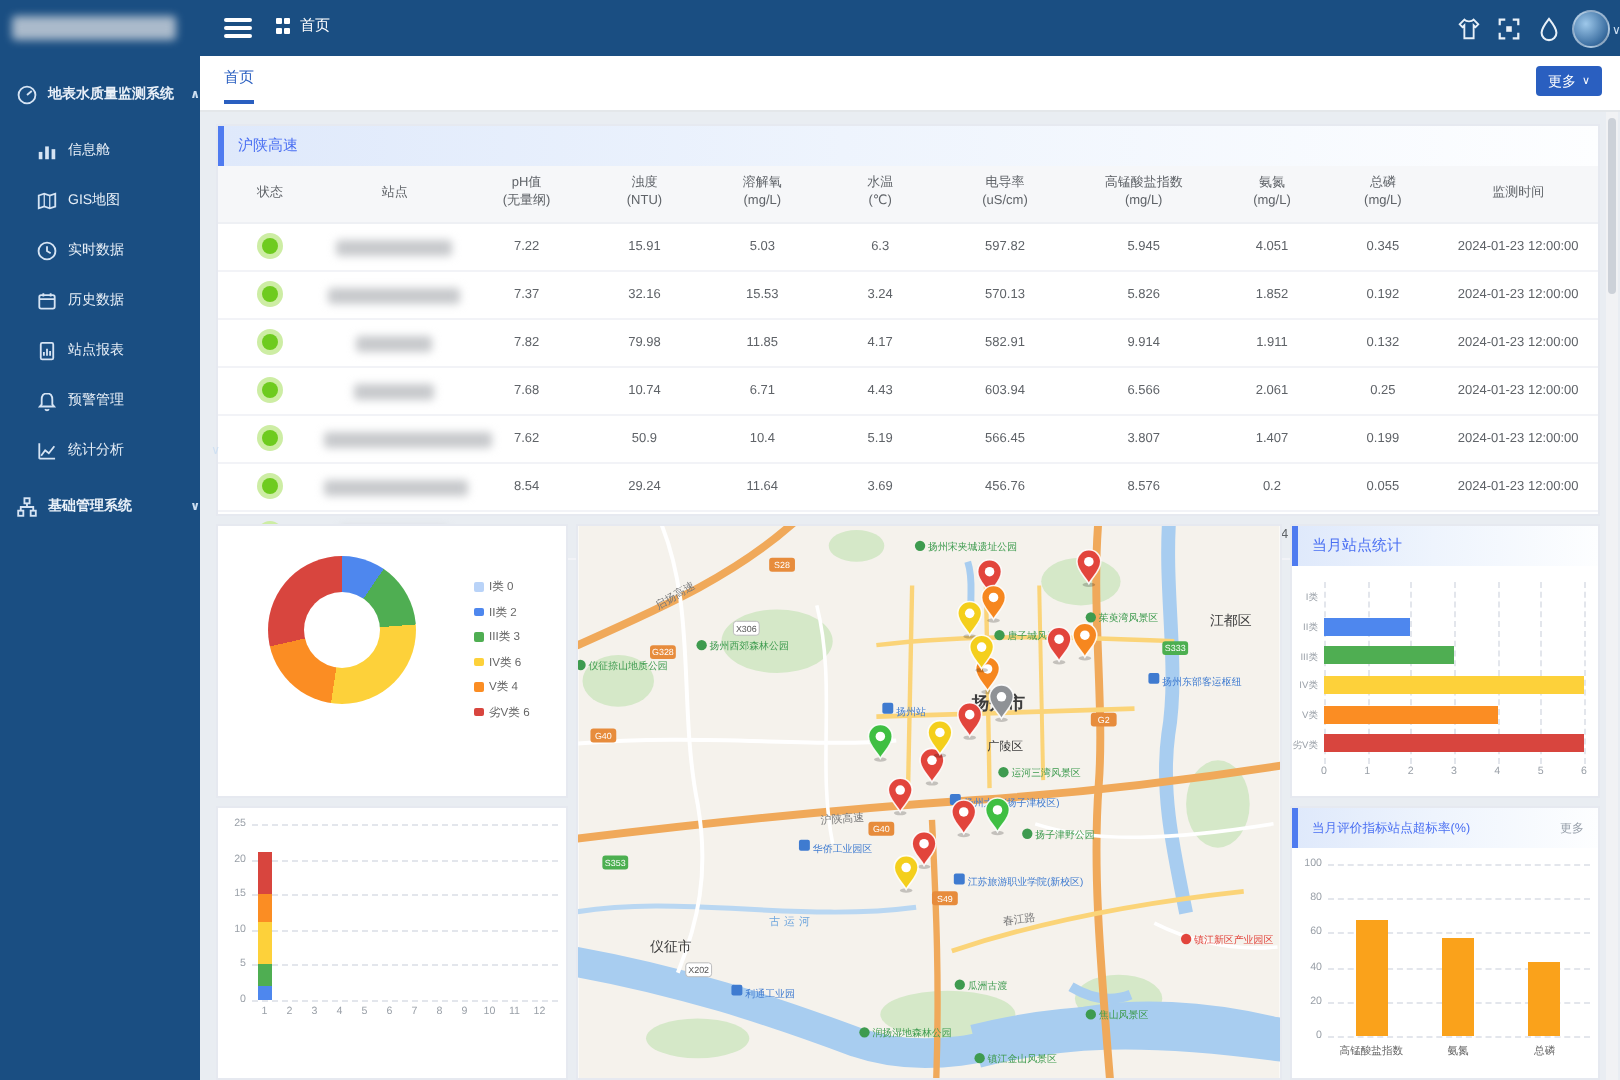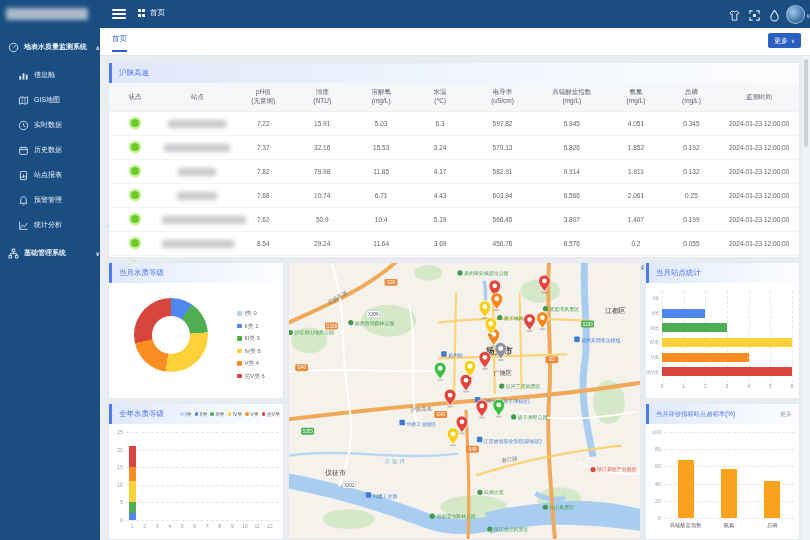--- a/index.html
+++ b/index.html
@@ -306,49 +306,35 @@
             <td>7.89</td>
             <td>3.064</td>
             <td>0.89</td>
             <td>2024-01-23 12:00:00</td>
           </tr>
         </tbody>
     </table>
   </div>
 
   <div class="panel" style="left:108px;top:262px;width:176px;height:137px">
-    <div class="phead">
-        <span id="donutTitle">当月水质等级</span>
-      </div>
     <div style="position:relative;height:115px;">
       <div id="donut" style="position: absolute; left: 25px; top: 15px; width: 74px; height: 74px; border-radius: 50%; background: conic-gradient(rgb(78, 135, 238) 0deg, rgb(78, 135, 238) 34.2857deg, rgb(79, 174, 82) 34.2857deg, rgb(79, 174, 82) 85.7143deg, rgb(253, 209, 58) 85.7143deg, rgb(253, 209, 58) 188.571deg, rgb(251, 141, 35) 188.571deg, rgb(251, 141, 35) 257.143deg, rgb(216, 69, 62) 257.143deg, rgb(216, 69, 62) 360deg);"></div>
       <div style="position:absolute;left:43px;top:33px;width:38px;height:38px;border-radius:50%;background:#fff;"></div>
       <div id="donutLegend" style="position:absolute;left:128px;top:26px;">
           <div class="legend-i"><i style="background:#b9d3f8"></i>I类 0</div>
           <div class="legend-i"><i style="background:#4e87ee"></i>II类 2</div>
           <div class="legend-i"><i style="background:#4fae52"></i>III类 3</div>
           <div class="legend-i"><i style="background:#fdd13a"></i>IV类 6</div>
           <div class="legend-i"><i style="background:#fb8d23"></i>V类 4</div>
           <div class="legend-i"><i style="background:#d8453e"></i>劣V类 6</div>
         </div>
     </div>
   </div>
 
   <div class="panel" style="left:108px;top:403px;width:176px;height:137px">
-    <div class="phead" style="padding-right:3px">
-      <span id="stackTitle" style="flex:0 0 auto">全年水质等级</span>
-      <div id="stackLegend" style="flex:1;display:flex;justify-content:flex-end;gap:3px;">
-          <span style="display: flex; align-items: center; font-size: 5px; color: rgb(102, 102, 102);"><i style="width:3.5px;height:3.5px;border-radius:50%;background:#b9d3f8;margin-right:1.5px;display:inline-block"></i>I类</span>
-          <span style="display: flex; align-items: center; font-size: 5px; color: rgb(102, 102, 102);"><i style="width:3.5px;height:3.5px;border-radius:50%;background:#4e87ee;margin-right:1.5px;display:inline-block"></i>II类</span>
-          <span style="display: flex; align-items: center; font-size: 5px; color: rgb(102, 102, 102);"><i style="width:3.5px;height:3.5px;border-radius:50%;background:#4fae52;margin-right:1.5px;display:inline-block"></i>III类</span>
-          <span style="display: flex; align-items: center; font-size: 5px; color: rgb(102, 102, 102);"><i style="width:3.5px;height:3.5px;border-radius:50%;background:#fdd13a;margin-right:1.5px;display:inline-block"></i>IV类</span>
-          <span style="display: flex; align-items: center; font-size: 5px; color: rgb(102, 102, 102);"><i style="width:3.5px;height:3.5px;border-radius:50%;background:#fb8d23;margin-right:1.5px;display:inline-block"></i>V类</span>
-          <span style="display: flex; align-items: center; font-size: 5px; color: rgb(102, 102, 102);"><i style="width:3.5px;height:3.5px;border-radius:50%;background:#d8453e;margin-right:1.5px;display:inline-block"></i>劣V类</span>
-        </div>
-    </div>
     <div id="stackChart" style="position:relative;height:115px;">
         <div class="gridl" style="top:96px;left:17px;right:4px"></div>
         <div class="tick" style="left:2px;top:93px;width:12px;text-align:right">0</div>
         <div class="gridl" style="top:78.4px;left:17px;right:4px"></div>
         <div class="tick" style="left:2px;top:75.4px;width:12px;text-align:right">5</div>
         <div class="gridl" style="top:60.8px;left:17px;right:4px"></div>
         <div class="tick" style="left:2px;top:57.8px;width:12px;text-align:right">10</div>
         <div class="gridl" style="top:43.2px;left:17px;right:4px"></div>
         <div class="tick" style="left:2px;top:40.2px;width:12px;text-align:right">15</div>
         <div class="gridl" style="top:25.599999999999994px;left:17px;right:4px"></div>

